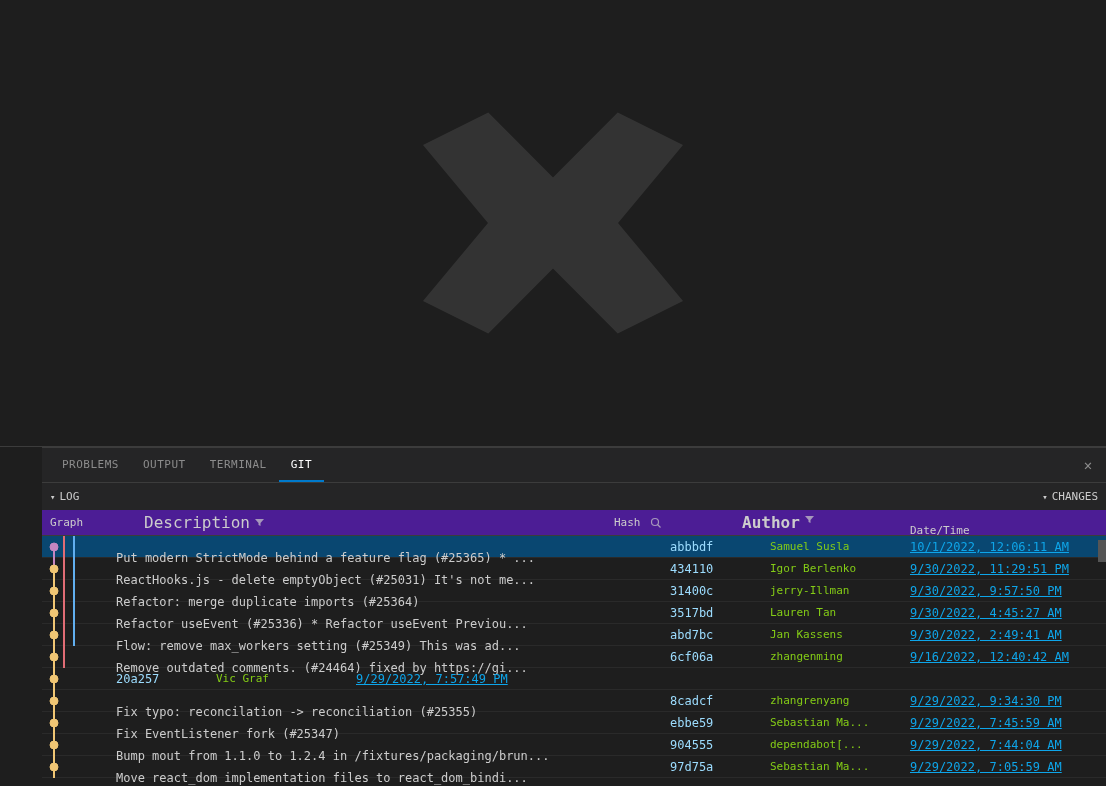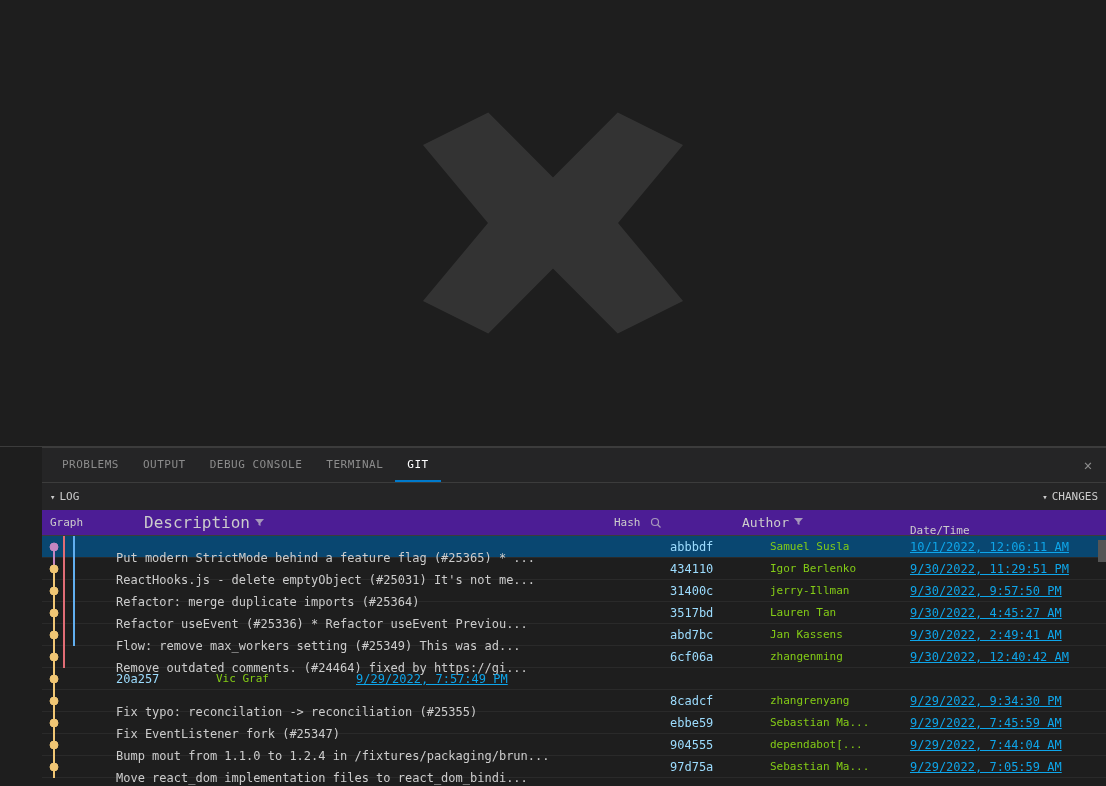--- a/index.html
+++ b/index.html
@@ -148,25 +148,26 @@
       color: #cccccc;
       display: flex;
       align-items: center;
       gap: 4px;
     }
 
     .col-author {
       width: 140px;
       min-width: 140px;
       padding: 0 4px;
-      font-size: 13px;
+      font-size: 16px;
       color: #cccccc;
       display: flex;
       align-items: flex-start;
       gap: 4px;
+      font-weight: bold;
     }
 
     .col-date {
       width: 200px;
       min-width: 200px;
       padding: 0 4px;
       font-size: 11px;
       color: #cccccc;
       display: flex;
       align-items: center;
@@ -287,21 +288,20 @@
   <svg class="vscode-logo" viewBox="0 0 100 100" fill="#cccccc">
     <path d="M74.9 7.5L50 32.5 25.1 7.5 0 20l25 30L0 80l25.1 12.5L50 67.5l24.9 25L100 80 75 50l25-30z"></path>
   </svg>
 </div>
 
 <div class="panel-area">
 
   <div class="panel-tabs">
     <div class="panel-tab">PROBLEMS</div>
     <div class="panel-tab">OUTPUT</div>
-    <div class="panel-tab">DEBUG CONSOLE</div>
     <div class="panel-tab">TERMINAL</div>
     <div class="panel-tab active">GIT</div>
     <div class="panel-close">✕</div>
   </div>
 
   <div class="log-bar">
     <div class="log-label">
       <span style="font-size:9px;">▾</span>
       <span>LOG</span>
     </div>
@@ -411,21 +411,21 @@
         </div>
         <div class="git-row">
           <div class="cell-graph"><svg width="70" height="22" style="overflow:visible">
               <line x1="12" y1="0" x2="12" y2="22" stroke="#f0c674" stroke-width="2"></line>
               <line x1="22" y1="0" x2="22" y2="22" stroke="#e06c75" stroke-width="2"></line>
               <circle cx="12" cy="11" r="4" fill="#f0c674" stroke="#f0c674" stroke-width="1"></circle>
             </svg></div>
           <div class="cell-desc">Remove outdated comments. (#24464) fixed by https://gi...</div>
           <div class="cell-hash">6cf06a</div>
           <div class="cell-author">zhangenming</div>
-          <div class="cell-date">9/30/2022, 12:40:42 AM</div>
+          <div class="cell-date">9/16/2022, 12:40:42 AM</div>
         </div>
         <div class="git-row">
           <div class="cell-graph"><svg width="70" height="22" style="overflow:visible">
               <line x1="12" y1="0" x2="12" y2="22" stroke="#f0c674" stroke-width="2"></line>
               <circle cx="12" cy="11" r="4" fill="#f0c674" stroke="#f0c674" stroke-width="1"></circle>
             </svg></div>
           <div class="cell-hash">20a257</div>
           <div class="cell-author">Vic Graf</div>
           <div class="cell-date">9/29/2022, 7:57:49 PM</div>
         </div>

